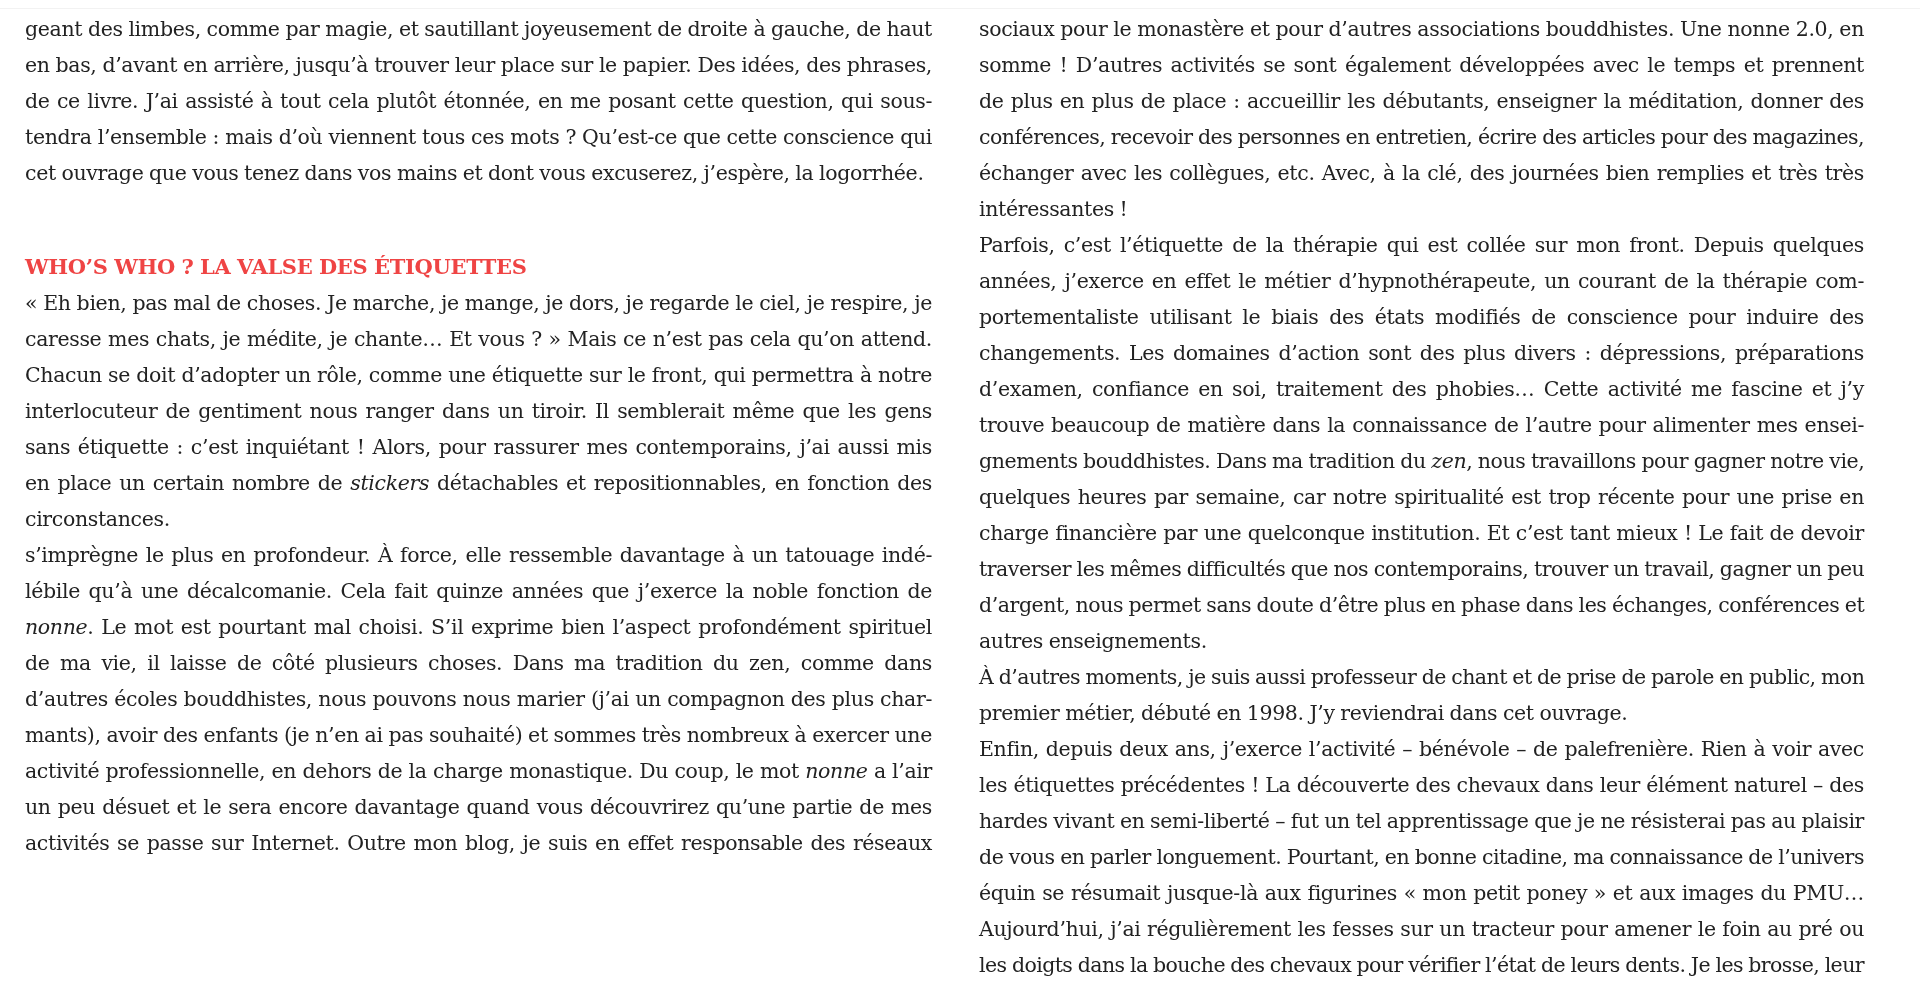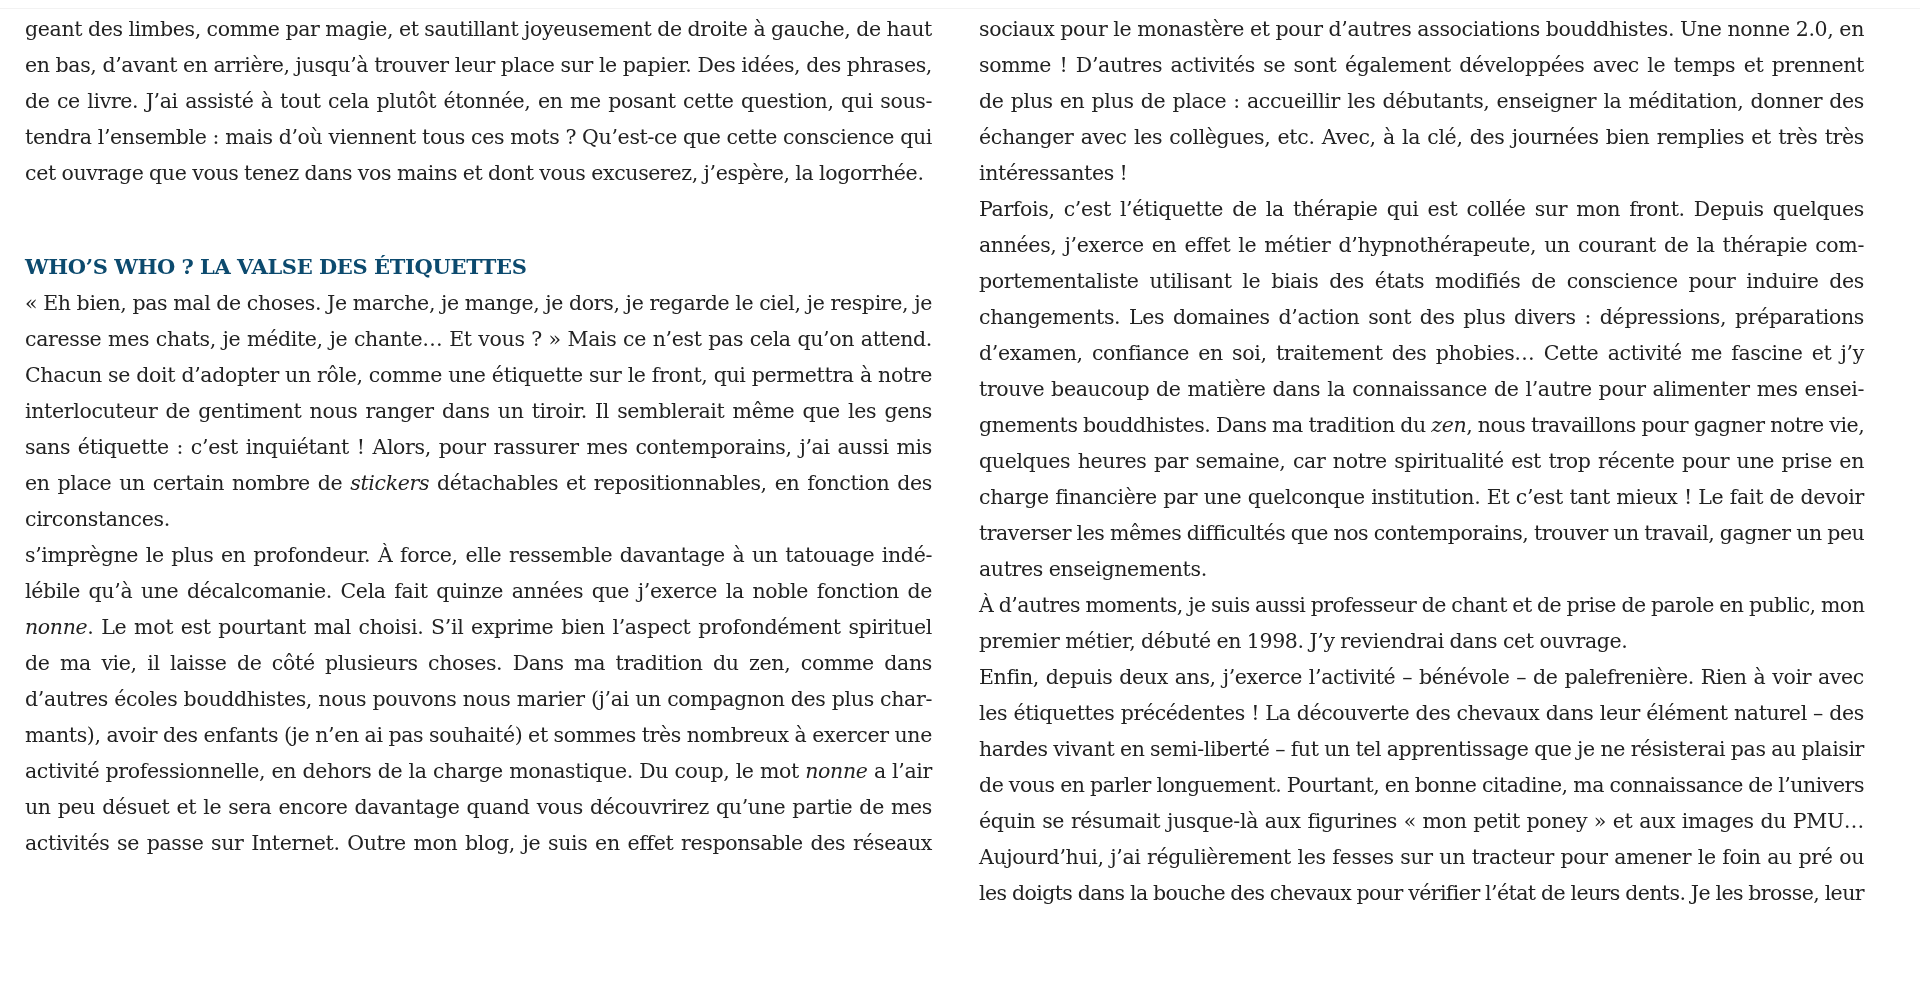--- a/index.html
+++ b/index.html
@@ -18,21 +18,21 @@
   }
   .col.left { left: 25px; width: 907px; }
   .col.right { left: 979px; width: 885px; }
   .col p { margin: 0; }
   .col .line { display: block; text-align: justify; text-align-last: justify; white-space: nowrap; overflow: visible; }
   .col .line.last { text-align-last: left; }
   .gap { height: 58px; }
   h2 {
     margin: 0; font-size: 21px; line-height: 36px; font-weight: bold;
     font-family: "DejaVu Serif", "Liberation Serif", serif;
-    letter-spacing: -0.3px; color: #0c4a6e;
+    letter-spacing: -0.3px; color: #ef4444;
   }
   em { font-style: italic; }
 </style>
 </head>
 <body>
 
 <div class="topline"></div>
 
 <div class="col left">
   <p>
@@ -64,34 +64,36 @@
     <span class="line" style="white-space: nowrap; display: block;">un peu désuet et le sera encore davantage quand vous découvrirez qu’une partie de mes</span>
     <span class="line" style="white-space: nowrap; display: block;">activités se passe sur Internet. Outre mon blog, je suis en effet responsable des réseaux</span>
   </p>
 </div>
 
 <div class="col right">
   <p>
     <span class="line" style="white-space: nowrap; display: block;">sociaux pour le monastère et pour d’autres associations bouddhistes. Une nonne 2.0, en</span>
     <span class="line" style="white-space: nowrap; display: block;">somme ! D’autres activités se sont également développées avec le temps et prennent</span>
     <span class="line" style="white-space: nowrap; display: block;">de plus en plus de place : accueillir les débutants, enseigner la méditation, donner des</span>
+    <span class="line" style="white-space: nowrap; display: block; letter-spacing: -0.518539px;">conférences, recevoir des personnes en entretien, écrire des articles pour des magazines,</span>
     <span class="line" style="white-space: nowrap; display: block;">échanger avec les collègues, etc. Avec, à la clé, des journées bien remplies et très très</span>
     <span class="line last" style="white-space: nowrap; display: block;">intéressantes !</span>
   </p>
   <p>
     <span class="line" style="white-space: nowrap; display: block;">Parfois, c’est l’étiquette de la thérapie qui est collée sur mon front. Depuis quelques</span>
     <span class="line" style="white-space: nowrap; display: block;">années, j’exerce en effet le métier d’hypnothérapeute, un courant de la thérapie com-</span>
     <span class="line" style="white-space: nowrap; display: block;">portementaliste utilisant le biais des états modifiés de conscience pour induire des</span>
     <span class="line" style="white-space: nowrap; display: block;">changements. Les domaines d’action sont des plus divers : dépressions, préparations</span>
     <span class="line" style="white-space: nowrap; display: block;">d’examen, confiance en soi, traitement des phobies… Cette activité me fascine et j’y</span>
     <span class="line" style="white-space: nowrap; display: block;">trouve beaucoup de matière dans la connaissance de l’autre pour alimenter mes ensei-</span>
     <span class="line" style="white-space: nowrap; display: block; letter-spacing: -0.441954px;"><span>gnements bouddhistes. Dans ma tradition du </span><em>zen</em><span>, nous travaillons pour gagner notre vie,</span></span>
     <span class="line" style="white-space: nowrap; display: block;">quelques heures par semaine, car notre spiritualité est trop récente pour une prise en</span>
     <span class="line" style="white-space: nowrap; display: block;">charge financière par une quelconque institution. Et c’est tant mieux ! Le fait de devoir</span>
     <span class="line" style="white-space: nowrap; display: block; letter-spacing: -0.463636px;">traverser les mêmes difficultés que nos contemporains, trouver un travail, gagner un peu</span>
+    <span class="line" style="white-space: nowrap; display: block; letter-spacing: -0.441954px;">d’argent, nous permet sans doute d’être plus en phase dans les échanges, conférences et</span>
     <span class="line last" style="white-space: nowrap; display: block;">autres enseignements.</span>
   </p>
   <p>
     <span class="line" style="white-space: nowrap; display: block; letter-spacing: -0.561111px;">À d’autres moments, je suis aussi professeur de chant et de prise de parole en public, mon</span>
     <span class="line last" style="white-space: nowrap; display: block;">premier métier, débuté en 1998. J’y reviendrai dans cet ouvrage.</span>
   </p>
   <p>
     <span class="line" style="white-space: nowrap; display: block;">Enfin, depuis deux ans, j’exerce l’activité – bénévole – de palefrenière. Rien à voir avec</span>
     <span class="line" style="white-space: nowrap; display: block;">les étiquettes précédentes ! La découverte des chevaux dans leur élément naturel – des</span>
     <span class="line" style="white-space: nowrap; display: block; letter-spacing: -0.393478px;">hardes vivant en semi-liberté – fut un tel apprentissage que je ne résisterai pas au plaisir</span>

